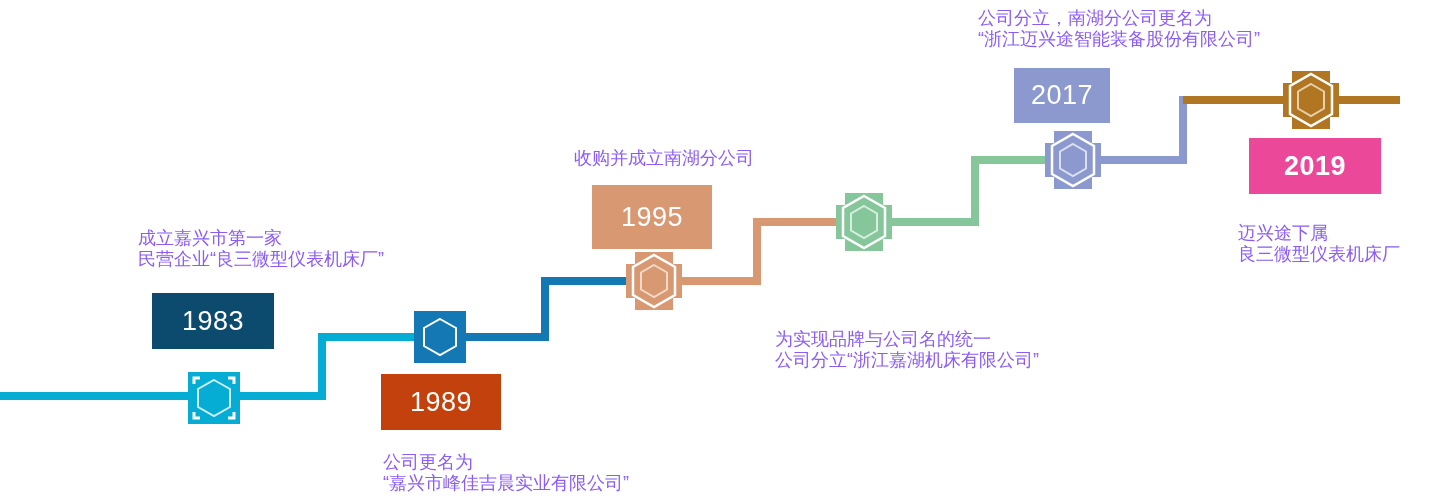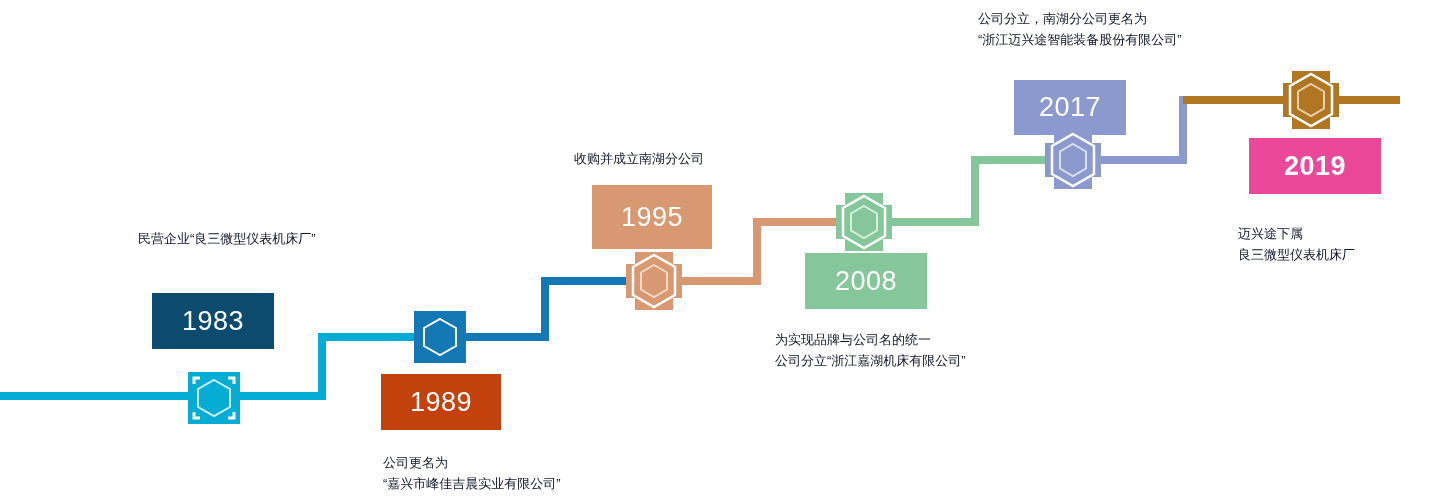--- a/index.html
+++ b/index.html
@@ -22,22 +22,22 @@
     line-height:1;
     user-select:none;
   }
   .node{
     position:absolute;
   }
   .node svg{display:block;}
 
   .caption{
     position:absolute;
-    color:#0f172a;
-    font-size:13px;
+    color:#8b5cf6;
+    font-size:18px;
     line-height:21px;
     white-space:nowrap;
     user-select:none;
   }
   .caption .line{display:block;}
 </style>
 </head>
 <body>
 
 <div id="stage">
@@ -51,20 +51,21 @@
     <path d="M655,281 L757,281 L757,222 L860,222" fill="none" stroke="#D79872" stroke-width="8"></path>
 
     <path d="M865,222 L975,222 L975,160 L1070,160" fill="none" stroke="#85C79A" stroke-width="8"></path>
 
     <path d="M1073,160 L1183,160 L1183,100 L1290,100" fill="none" stroke="#8C99CE" stroke-width="8"></path>
 
     <path d="M1183,100 L1400,100" fill="none" stroke="#B07622" stroke-width="8"></path>
   </svg>
 
   <div class="caption" style="left:138px;top:228px;">
+    <span class="line">成立嘉兴市第一家</span>
     <span class="line">民营企业“良三微型仪表机床厂”</span>
   </div>
 
   <div class="year-box" style="left:152px;top:293px;width:122px;height:56px;background:#0c4a6e;">
     <span>1983</span>
   </div>
 
   <div class="node" style="left:188px;top:372px;">
     <svg width="52" height="52" viewBox="0 0 52 52" xmlns="http://www.w3.org/2000/svg">
       <rect x="0" y="0" width="52" height="52" fill="#05ACD3"></rect>
@@ -99,44 +100,41 @@
 
   <div class="node" style="left:626px;top:252px;">
     <svg width="56" height="58" viewBox="0 0 56 58" xmlns="http://www.w3.org/2000/svg">
       <rect x="9" y="0" width="38" height="58" fill="#D79872"></rect>
       <rect x="0" y="12" width="56" height="34" fill="#D79872"></rect>
       <polygon points="28,3 49,15 49,43 28,55 7,43 7,15" fill="none" stroke="#ffffff" stroke-width="2.5"></polygon>
       <polygon points="28,13 41,20.5 41,37.5 28,45 15,37.5 15,20.5" fill="none" stroke="#f3d9c8" stroke-width="2"></polygon>
     </svg>
   </div>
 
-  <div class="year-box" style="left:805px;top:253px;width:122px;height:56px;background:#85C79A;">
-    <span>2008</span>
-  </div>
 
   <div class="node" style="left:836px;top:193px;">
     <svg width="56" height="58" viewBox="0 0 56 58" xmlns="http://www.w3.org/2000/svg">
       <rect x="9" y="0" width="38" height="58" fill="#85C79A"></rect>
       <rect x="0" y="12" width="56" height="34" fill="#85C79A"></rect>
       <polygon points="28,3 49,15 49,43 28,55 7,43 7,15" fill="none" stroke="#ffffff" stroke-width="2.5"></polygon>
       <polygon points="28,13 41,20.5 41,37.5 28,45 15,37.5 15,20.5" fill="none" stroke="#d8efe0" stroke-width="2"></polygon>
     </svg>
   </div>
 
   <div class="caption" style="left:775px;top:329px;">
     <span class="line">为实现品牌与公司名的统一</span>
     <span class="line">公司分立“浙江嘉湖机床有限公司”</span>
   </div>
 
   <div class="caption" style="left:978px;top:8px;">
     <span class="line">公司分立，南湖分公司更名为</span>
     <span class="line">“浙江迈兴途智能装备股份有限公司”</span>
   </div>
 
-  <div class="year-box" style="left:1014px;top:80px;width:112px;height:55px;background:#8C99CE;">
+  <div class="year-box" style="left:1014px;top:68px;width:96px;height:55px;background:#8C99CE;">
     <span>2017</span>
   </div>
 
   <div class="node" style="left:1045px;top:131px;">
     <svg width="56" height="58" viewBox="0 0 56 58" xmlns="http://www.w3.org/2000/svg">
       <rect x="9" y="0" width="38" height="58" fill="#8C99CE"></rect>
       <rect x="0" y="12" width="56" height="34" fill="#8C99CE"></rect>
       <polygon points="28,3 49,15 49,43 28,55 7,43 7,15" fill="none" stroke="#ffffff" stroke-width="2.5"></polygon>
       <polygon points="28,13 41,20.5 41,37.5 28,45 15,37.5 15,20.5" fill="none" stroke="#dbe0f2" stroke-width="2"></polygon>
     </svg>

